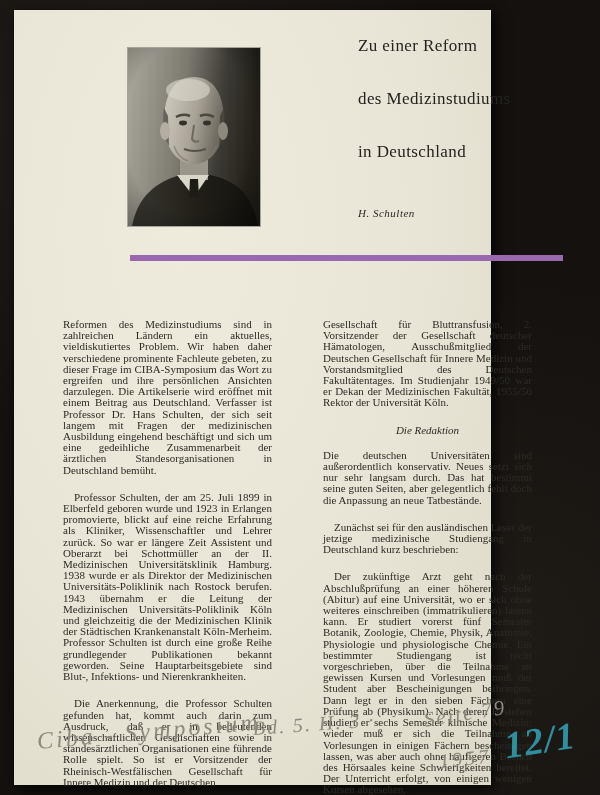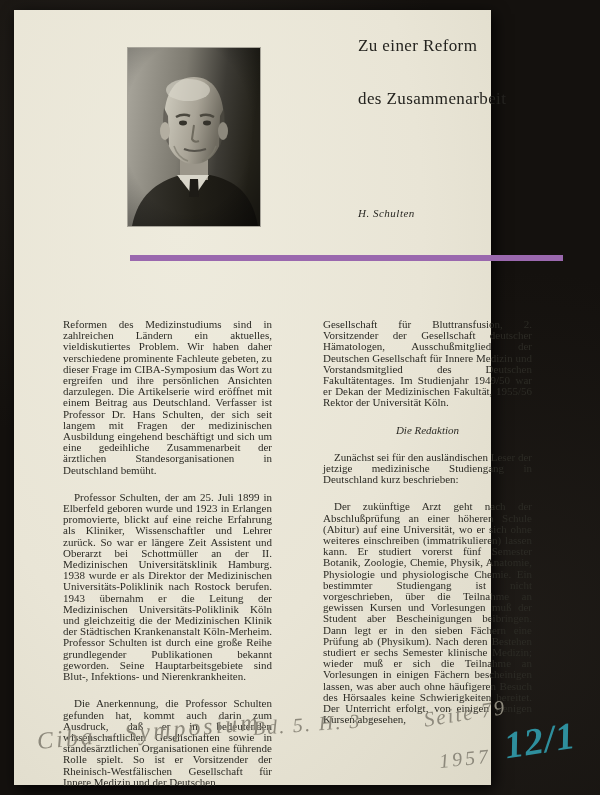--- a/index.html
+++ b/index.html
@@ -121,36 +121,38 @@
       <path d="M66,77 L64,91 Q66,95 71,93" stroke="#6e6a5e" stroke-width="2" fill="none"></path>
       <path d="M56,101 Q66,105 78,101" stroke="#55524a" stroke-width="2.2" fill="none"></path>
       <path d="M46,98 Q50,110 60,113" stroke="#7e7a6e" stroke-width="1.5" fill="none" opacity="0.7"></path>
       <path d="M88,98 Q84,110 74,113" stroke="#7e7a6e" stroke-width="1.5" fill="none" opacity="0.7"></path>
       <rect width="132" height="178" fill="url(#vig)"></rect>
     </svg>
   </div>
 
   <div class="title-block">
     <div class="title-line">Zu einer Reform</div>
-    <div class="title-line">des Zusammenarbeit</div>
+    <div class="title-line">des Medizinstudiums</div>
+    <div class="title-line">in Deutschland</div>
   </div>
 
   <div class="author">H. Schulten</div>
 
   <div class="stripe" style="background: rgb(154, 104, 174);"></div>
 
   <div class="columns">
     <div class="col">
       <p class="noindent">Reformen des Medizinstudiums sind in zahlreichen Ländern ein aktuelles, vieldiskutiertes Problem. Wir haben daher verschiedene prominente Fachleute gebeten, zu dieser Frage im CIBA-Symposium das Wort zu ergreifen und ihre persönlichen Ansichten darzulegen. Die Artikelserie wird eröffnet mit einem Beitrag aus Deutschland. Verfasser ist Professor Dr. Hans Schulten, der sich seit langem mit Fragen der medizinischen Ausbildung eingehend beschäftigt und sich um eine gedeihliche Zusammenarbeit der ärztlichen Standesorganisationen in Deutschland bemüht.</p>
       <p>Professor Schulten, der am 25. Juli 1899 in Elberfeld geboren wurde und 1923 in Erlangen promovierte, blickt auf eine reiche Erfahrung als Kliniker, Wissenschaftler und Lehrer zurück. So war er längere Zeit Assistent und Oberarzt bei Schottmüller an der II. Medizinischen Universitätsklinik Hamburg. 1938 wurde er als Direktor der Medizinischen Universitäts-Poliklinik nach Rostock berufen. 1943 übernahm er die Leitung der Medizinischen Universitäts-Poliklinik Köln und gleichzeitig die der Medizinischen Klinik der Städtischen Krankenanstalt Köln-Merheim. Professor Schulten ist durch eine große Reihe grundlegender Publikationen bekannt geworden. Seine Hauptarbeitsgebiete sind Blut-, Infektions- und Nierenkrankheiten.</p>
       <p>Die Anerkennung, die Professor Schulten gefunden hat, kommt auch darin zum Ausdruck, daß er in bedeutenden wissenschaftlichen Gesellschaften sowie in standesärztlichen Organisationen eine führende Rolle spielt. So ist er Vorsitzender der Rheinisch-Westfälischen Gesellschaft für Innere Medizin und der Deutschen</p>
     </div>
     <div class="col">
       <p class="noindent">Gesellschaft für Bluttransfusion, 2. Vorsitzender der Gesellschaft deutscher Hämatologen, Ausschußmitglied der Deutschen Gesellschaft für Innere Medizin und Vorstandsmitglied des Deutschen Fakultätentages. Im Studienjahr 1949/50 war er Dekan der Medizinischen Fakultät, 1955/56 Rektor der Universität Köln.</p>
       <p class="redaktion">Die Redaktion</p>
+      <p class="noindent article-gap">Die deutschen Universitäten sind außerordentlich konservativ. Neues setzt sich nur sehr langsam durch. Das hat bestimmt seine guten Seiten, aber gelegentlich fehlt doch die Anpassung an neue Tatbestände.</p>
       <p>Zunächst sei für den ausländischen Leser der jetzige medizinische Studiengang in Deutschland kurz beschrieben:</p>
       <p>Der zukünftige Arzt geht nach der Abschlußprüfung an einer höheren Schule (Abitur) auf eine Universität, wo er sich ohne weiteres einschreiben (immatrikulieren) lassen kann. Er studiert vorerst fünf Semester Botanik, Zoologie, Chemie, Physik, Anatomie, Physiologie und physiologische Chemie. Ein bestimmter Studiengang ist nicht vorgeschrieben, über die Teilnahme an gewissen Kursen und Vorlesungen muß der Student aber Bescheinigungen beibringen. Dann legt er in den sieben Fächern eine Prüfung ab (Physikum). Nach deren Bestehen studiert er sechs Semester klinische Medizin; wieder muß er sich die Teilnahme an Vorlesungen in einigen Fächern bescheinigen lassen, was aber auch ohne häufigeren Besuch des Hörsaales keine Schwierigkeiten bereitet. Der Unterricht erfolgt, von einigen wenigen Kursen abgesehen,</p>
     </div>
   </div>
 
   <div class="hw hw-ciba" style="color: rgb(141, 137, 124);">Ciba - Symposium</div>
   <div class="hw hw-bd" style="color: rgb(141, 137, 124);">Bd. 5. H. 3 ·</div>
   <div class="hw hw-seite" style="color: rgb(141, 137, 124);">Seite 79</div>
   <div class="hw hw-year" style="color: rgb(141, 137, 124);">1957</div>
   <div class="hw hw-ink" style="color: rgb(46, 143, 157);">12/1</div>

